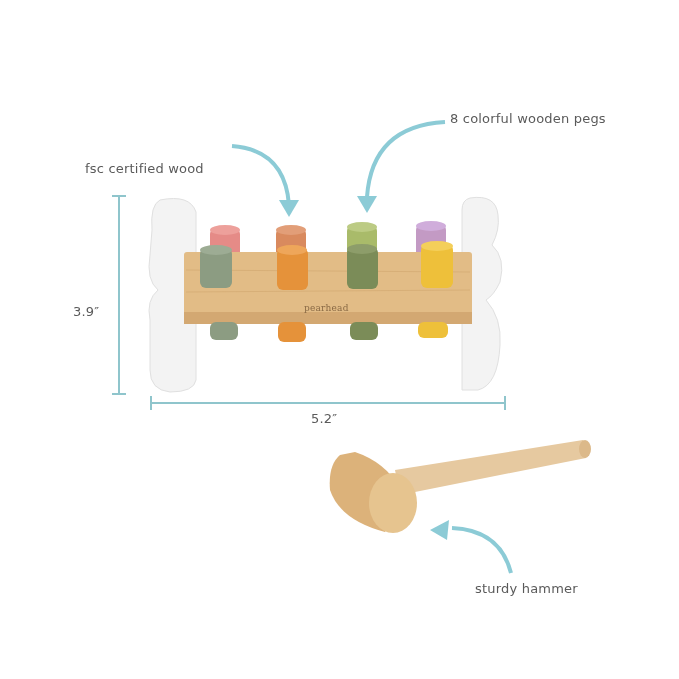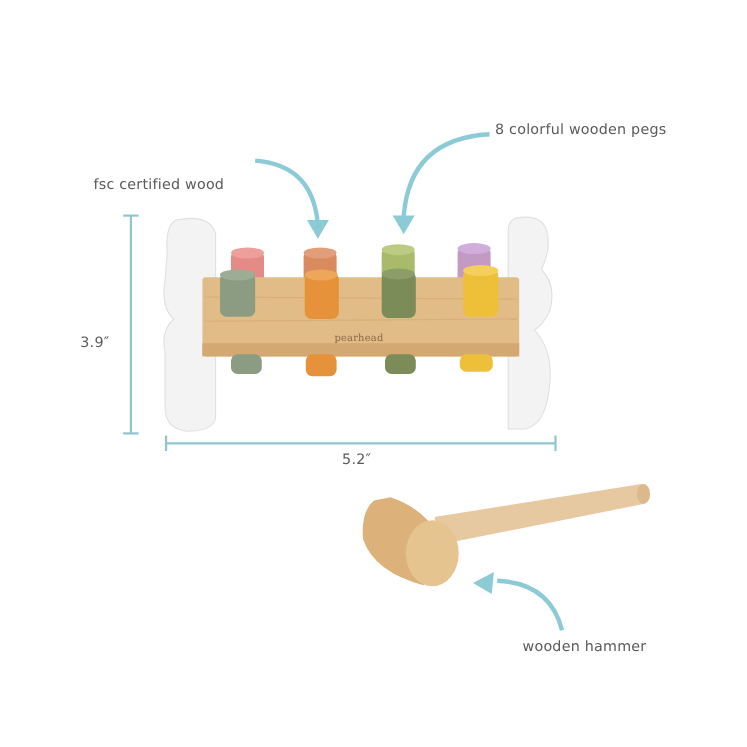--- a/index.html
+++ b/index.html
@@ -83,16 +83,16 @@
   <g>
     <path d="M395 470 L583 440 Q592 446 586 458 L400 495 Z" fill="#e6c9a0"></path>
     <ellipse cx="585" cy="449" rx="6" ry="9" fill="#dcb98a"></ellipse>
     <path d="M340 455 Q328 465 330 490 Q340 520 385 532 Q400 510 400 488 Q385 462 355 452 Z" fill="#dcb27a"></path>
     <ellipse cx="393" cy="503" rx="24" ry="30" fill="#e6c48f"></ellipse>
   </g>
 </svg>
 
 <div class="label" style="left:85px;top:135px;margin-top:26px;">fsc certified wood</div>
 <div class="label" style="left:450px;top:111px;">8 colorful wooden pegs</div>
-<div class="label" style="left:475px;top:581px;">wooden hammer</div>
+<div class="label" style="left:475px;top:581px;">sturdy hammer</div>
 <div class="label" style="left:73px;top:280px;margin-top:24px;">3.9″</div>
 <div class="label" style="left:311px;top:411px;">5.2″</div>
 <div class="label" style="left:304px;top:303px;font-size:9px;color:#8a6a45;font-family:'DejaVu Serif',serif;">pearhead</div>
 
 </body></html>

